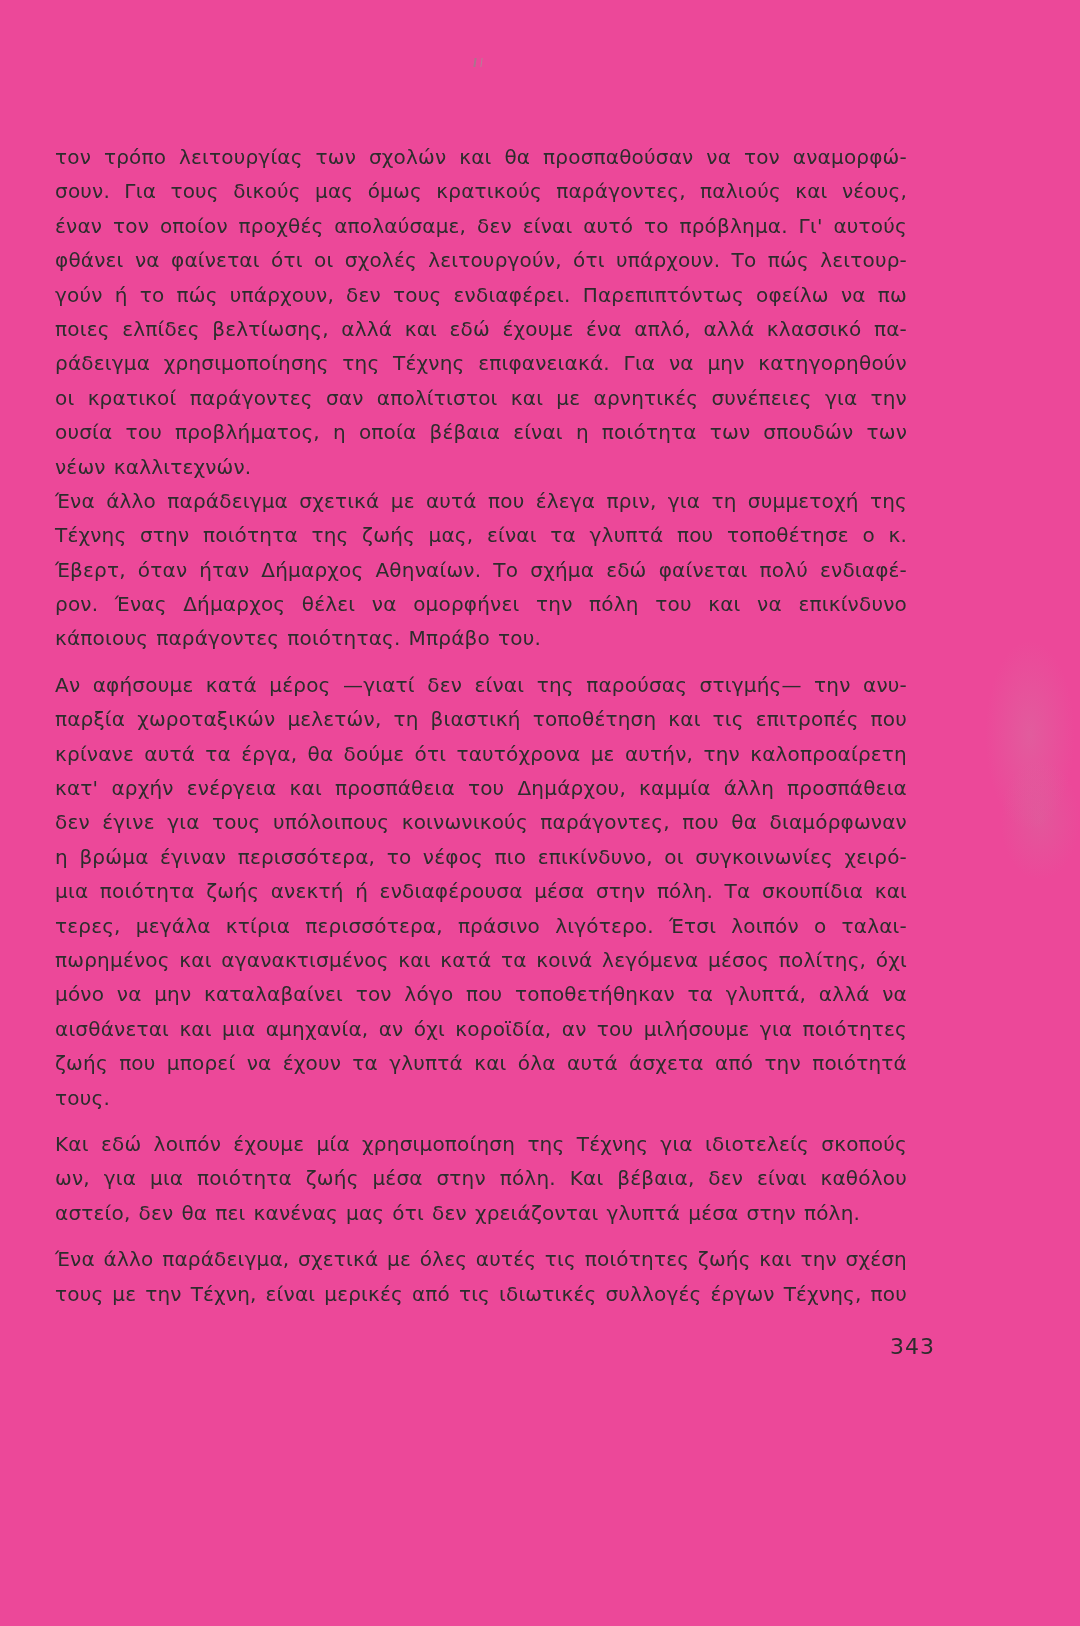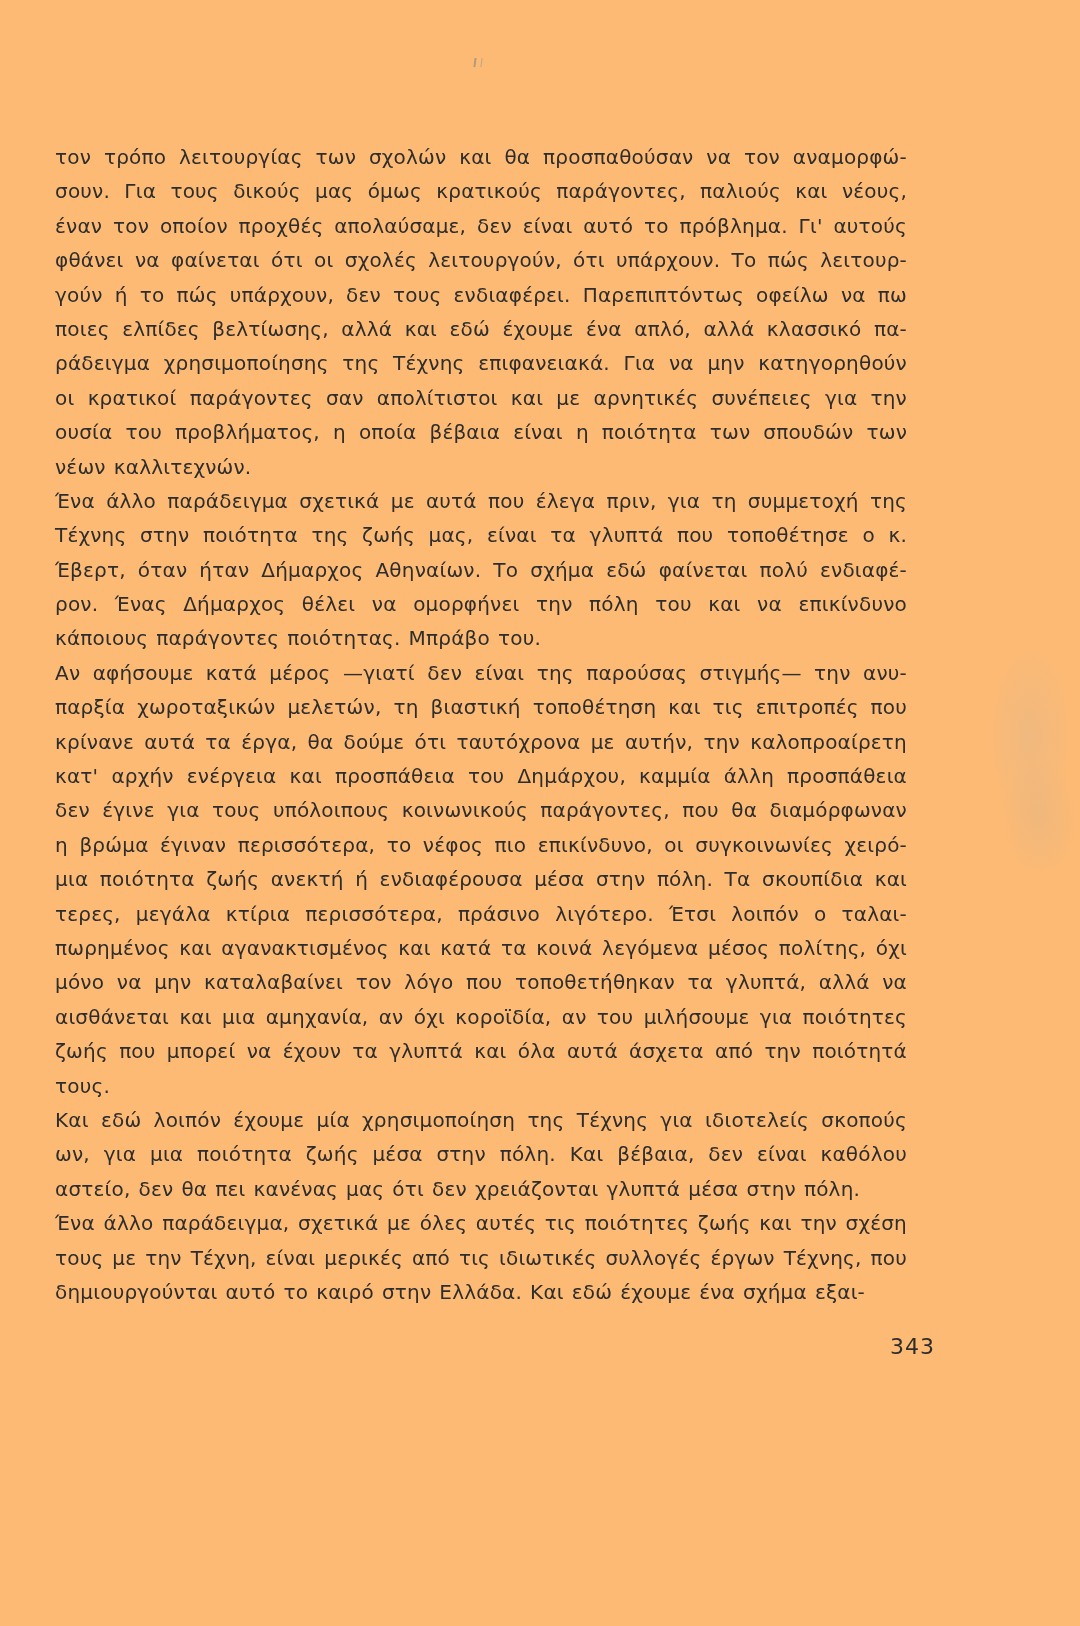--- a/index.html
+++ b/index.html
@@ -5,21 +5,21 @@
   html, body {
     margin: 0;
     padding: 0;
     background: #e8e8e6;
   }
   .page {
     position: relative;
     width: 1080px;
     height: 1626px;
     margin: 0 auto;
-    background: #fdba74;
+    background: #ec4899;
     overflow: hidden;
     font-family: "DejaVu Sans", "Liberation Sans", sans-serif;
     color: #2d2d2d;
   }
   
   .scan-artifact {
     position: absolute;
     border-radius: 50%;
     pointer-events: none;
   }
@@ -45,21 +45,21 @@
     position: absolute;
     left: 55px;
     top: 140px;
     width: 852px;
     font-size: 20px;
     line-height: 34.4px;
     letter-spacing: 0.2px;
     word-spacing: 1.5px;
   }
   .para { margin: 0; }
-  .para.spaced { }
+  .para.spaced { margin-top: 12px; }
   .line {
     text-align: justify;
     text-align-last: justify;
     height: 34.4px;
     white-space: normal;
     overflow: visible;
   }
   .line.last {
     text-align-last: left;
   }
@@ -116,18 +116,17 @@
         <div class="line last">τους.</div>
       </div>
       <div class="para spaced">
         <div class="line">Και εδώ λοιπόν έχουμε μία χρησιμοποίηση της Τέχνης για ιδιοτελείς σκοπούς</div>
         <div class="line">ων, για μια ποιότητα ζωής μέσα στην πόλη. Και βέβαια, δεν είναι καθόλου</div>
         <div class="line last">αστείο, δεν θα πει κανένας μας ότι δεν χρειάζονται γλυπτά μέσα στην πόλη.</div>
       </div>
       <div class="para spaced">
         <div class="line">Ένα άλλο παράδειγμα, σχετικά με όλες αυτές τις ποιότητες ζωής και την σχέση</div>
         <div class="line">τους με την Τέχνη, είναι μερικές από τις ιδιωτικές συλλογές έργων Τέχνης, που</div>
-        <div class="line last">δημιουργούνται αυτό το καιρό στην Ελλάδα. Και εδώ έχουμε ένα σχήμα εξαι-</div>
       </div>
     </div>
 
   <div class="page-number">343</div>
 </div>
 
 </body></html>

